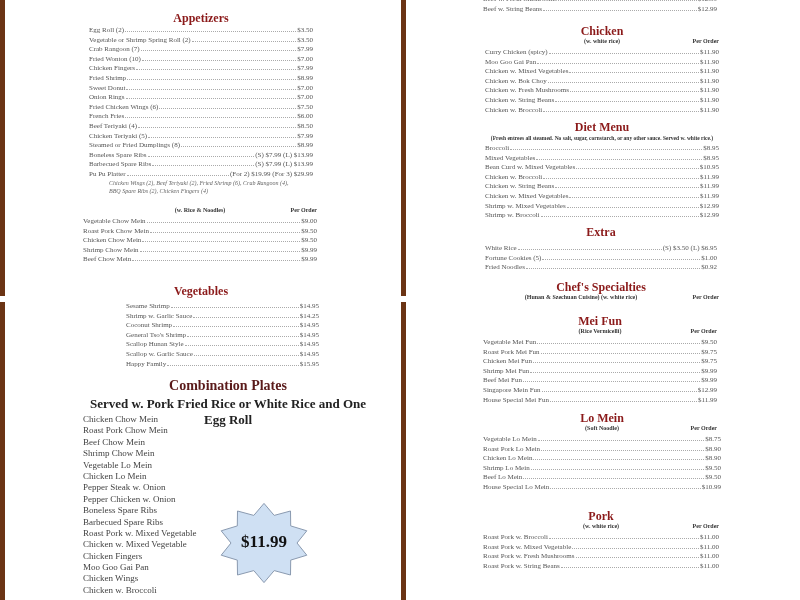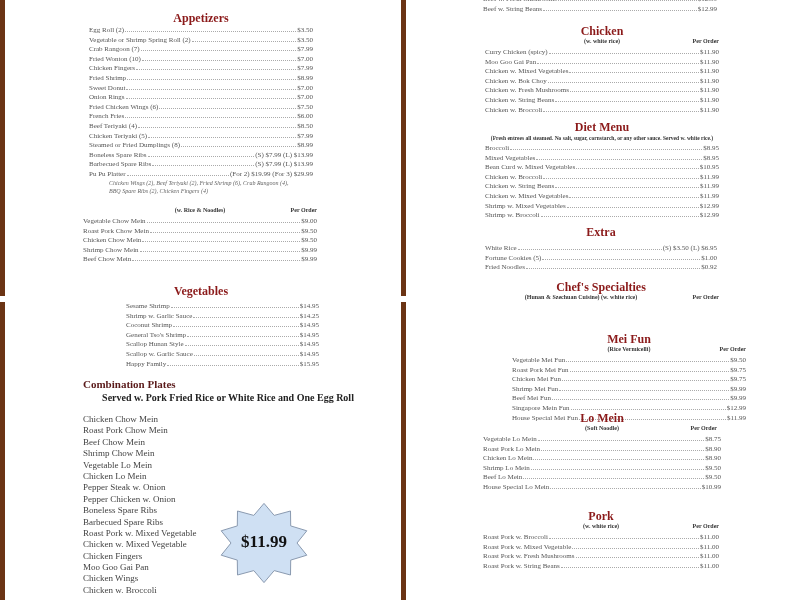--- a/index.html
+++ b/index.html
@@ -29,22 +29,22 @@
   .item {
     display: flex; align-items: baseline; height: 9.6px; line-height: 9.6px;
     font-size: 7px; color: #555; white-space: nowrap;
   }
   .item .name { flex: 0 0 auto; }
   .item .dots { flex: 1 1 auto; border-bottom: 1px dotted #aaa; margin: 0 1px; height: 6px; }
   .item .price { flex: 0 0 auto; }
   .note { font-size: 6px; font-style: italic; color: #666; line-height: 8px; padding-left: 20px; }
   .note2 { font-size: 5.5px; font-weight: bold; color: #333; text-align: center; height: 9px; line-height: 9px; white-space: nowrap; }
 
-  .combo-title { color: #5a1a1a; font-weight: bold; font-size: 11px; }
-  .combo-sub { font-size: 10px; font-weight: bold; color: #222; text-align: center; margin-top: 2px; }
+  .combo-title { color: #5a1a1a; font-weight: bold; font-size: 14px; text-align: center; }
+  .combo-sub { font-size: 13px; font-weight: bold; color: #222; text-align: center; margin-top: 2px; }
   .combo-list { position: absolute; left: 83px; top: 414px; }
   .combo-item { font-size: 9px; color: #444; height: 11.4px; line-height: 11.4px; white-space: nowrap; }
 
   .starburst { position: absolute; left: 218px; top: 502px; width: 92px; width: 92px; height: 82px; }
   .starburst svg { position: absolute; left: 0; top: 0; }
   .starburst .price {
     position: absolute; left: 0; right: 0; top: 30px; text-align: center;
     font-weight: bold; font-size: 17px; color: #111;
   }
 </style>
@@ -381,21 +381,21 @@
 </div>
 
 <div class="section" style="left:483px; top:280px; width:236px;">
   <div class="sec-title">Chef's Specialties</div>
   <div class="sub-row">
     <span class="sub" style="right:40px;">(Hunan &amp; Szechuan Cuisine) (w. white rice)</span>
     <span class="po">Per Order</span>
   </div>
 </div>
 
-<div class="section" style="left:483px; top:332px; width:234px;margin-left:29px;">
+<div class="section" style="left:483px; top:314px; width:234px;">
   <div class="sec-title">Mei Fun</div>
   <div class="sub-row">
     <span class="sub">(Rice Vermicelli)</span>
     <span class="po">Per Order</span>
   </div>
   <div class="list">
       <div class="item">
         <span class="name">Vegetable Mei Fun</span>
         <span class="dots"></span>
         <span class="price">$9.50</span>

